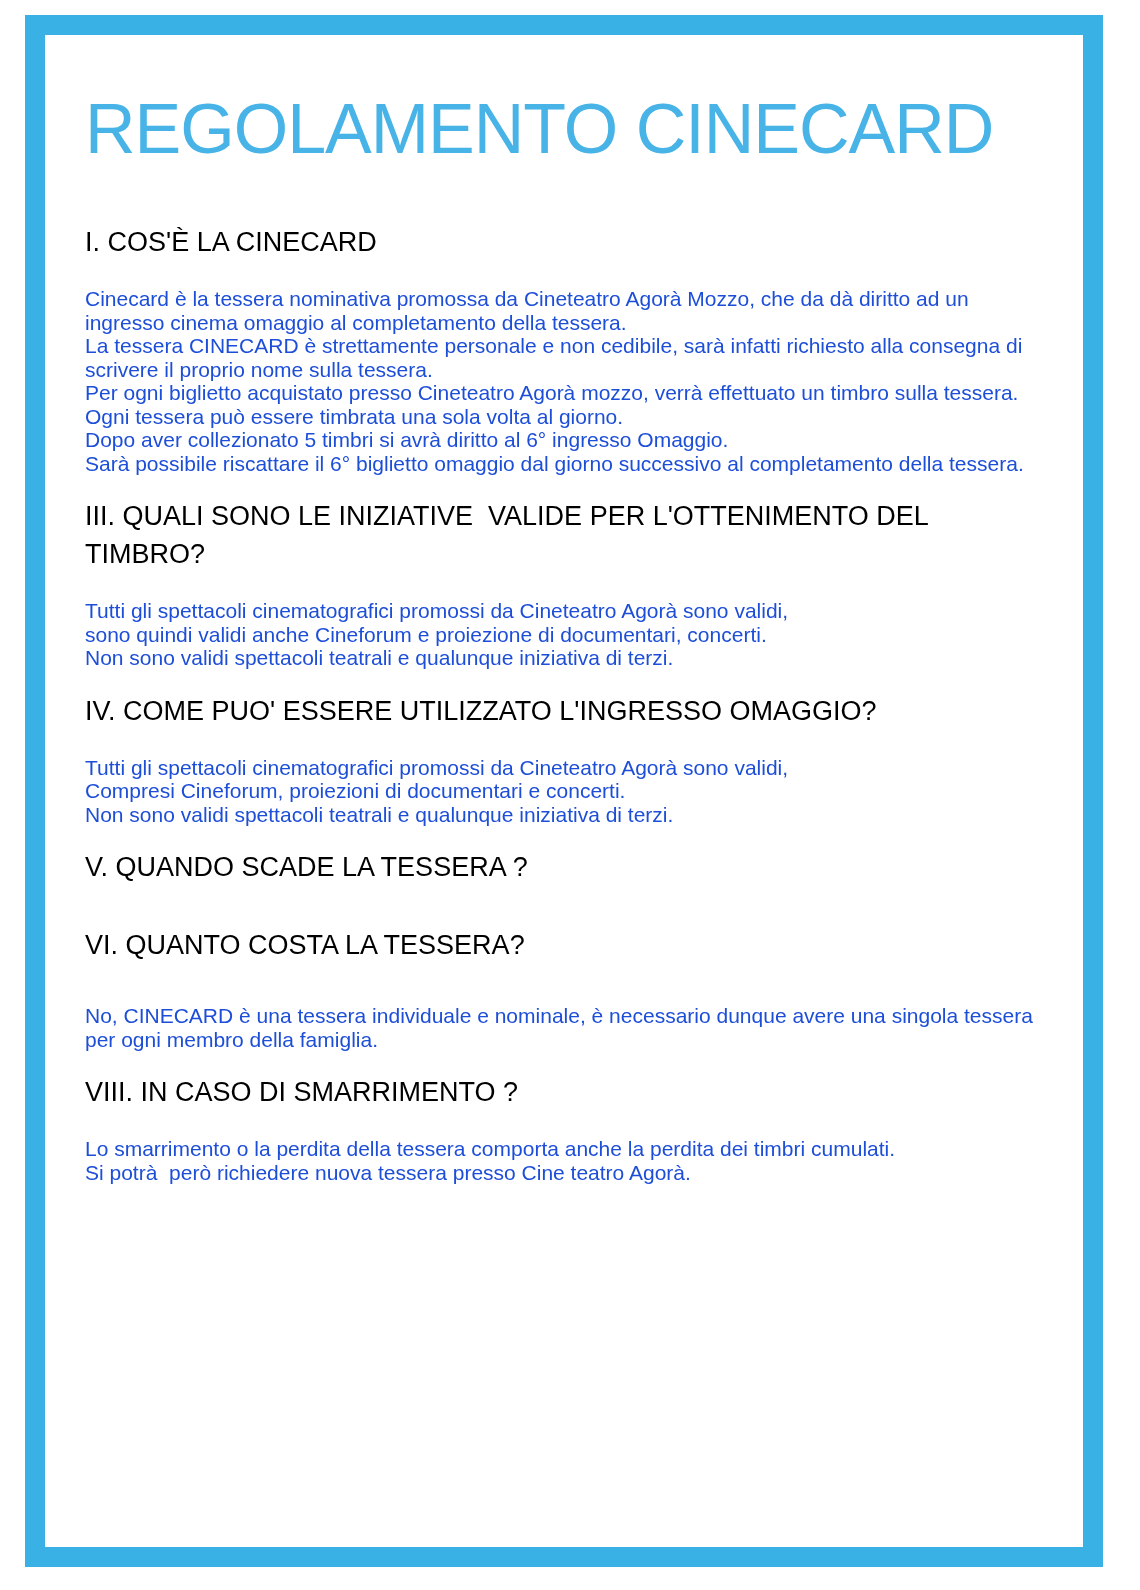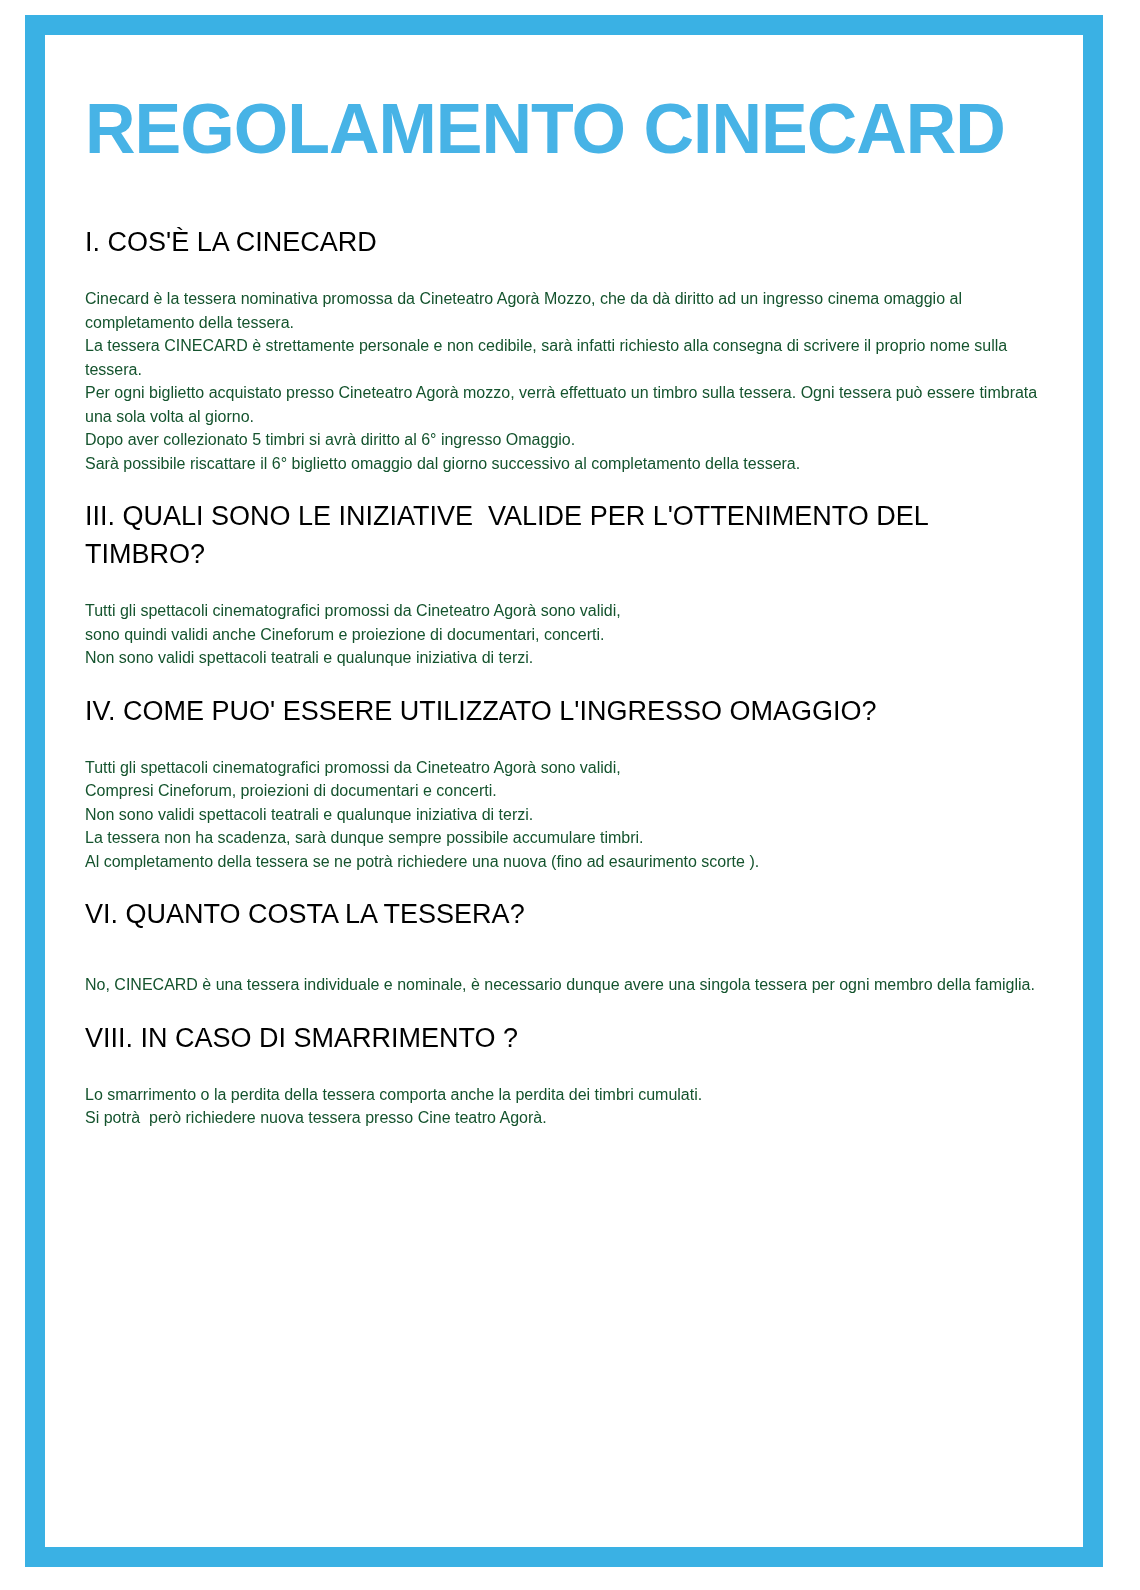--- a/index.html
+++ b/index.html
@@ -19,41 +19,41 @@
     bottom: 23px;
     border: 20px solid #3AB1E4;
     background: #ffffff;
   }
   .content {
     padding: 52px 45px 0 40px;
   }
   .doc-title {
     font-size: 70px;
     line-height: 84px;
-    font-weight: 700;
+    font-weight: 400;
     letter-spacing: -1px;
     color: #47B3E6;
     white-space: nowrap;
     margin-bottom: 52px;
   }
   .doc-section .sec-heading {
     font-size: 27px;
     line-height: 38px;
     font-weight: 400;
     color: #000000;
     margin-top: 22px;
     margin-bottom: 26px;
     white-space: pre-wrap;
     max-width: 955px;
   }
   .doc-section .sec-body {
-    font-size: 16px;
+    font-size: 21px;
     line-height: 23.5px;
     font-weight: 400;
-    color: #14532d;
+    color: #1d4ed8;
     white-space: pre-wrap;
     max-width: 955px;
   }
   
   .doc-section:nth-child(5) .sec-heading,
   .doc-section:nth-child(6) .sec-heading,
   .doc-section:nth-child(7) .sec-heading { margin-bottom: 40px; }
   
   .doc-section:nth-child(8) .sec-heading { }
 </style>
@@ -73,21 +73,21 @@
         </section>
         <section class="doc-section">
           <h2 class="sec-heading">III. QUALI SONO LE INIZIATIVE  VALIDE PER L'OTTENIMENTO DEL TIMBRO?</h2>
           <p class="sec-body">Tutti gli spettacoli cinematografici promossi da Cineteatro Agorà sono validi,<br>sono quindi validi anche Cineforum e proiezione di documentari, concerti.<br>Non sono validi spettacoli teatrali e qualunque iniziativa di terzi.</p>
         </section>
         <section class="doc-section">
           <h2 class="sec-heading">IV. COME PUO' ESSERE UTILIZZATO L'INGRESSO OMAGGIO?</h2>
           <p class="sec-body">Tutti gli spettacoli cinematografici promossi da Cineteatro Agorà sono validi,<br>Compresi Cineforum, proiezioni di documentari e concerti.<br>Non sono validi spettacoli teatrali e qualunque iniziativa di terzi.</p>
         </section>
         <section class="doc-section">
-          <p class="sec-body">La tessera non ha scadenza, sarà dunque sempre possibile accumulare timbri.<br>Al completamento della tessera se ne potrà richiedere una nuova (fino ad esaurimento scorte ).</p>
+          <h2 class="sec-heading">V. QUANDO SCADE LA TESSERA ?</h2>
         </section>
         <section class="doc-section">
           <h2 class="sec-heading">VI. QUANTO COSTA LA TESSERA?</h2>
         </section>
         <section class="doc-section">
           <p class="sec-body">No, CINECARD è una tessera individuale e nominale, è necessario dunque avere una singola tessera per ogni membro della famiglia.</p>
         </section>
         <section class="doc-section">
           <h2 class="sec-heading">VIII. IN CASO DI SMARRIMENTO ?</h2>
           <p class="sec-body">Lo smarrimento o la perdita della tessera comporta anche la perdita dei timbri cumulati.<br>Si potrà  però richiedere nuova tessera presso Cine teatro Agorà.</p>

